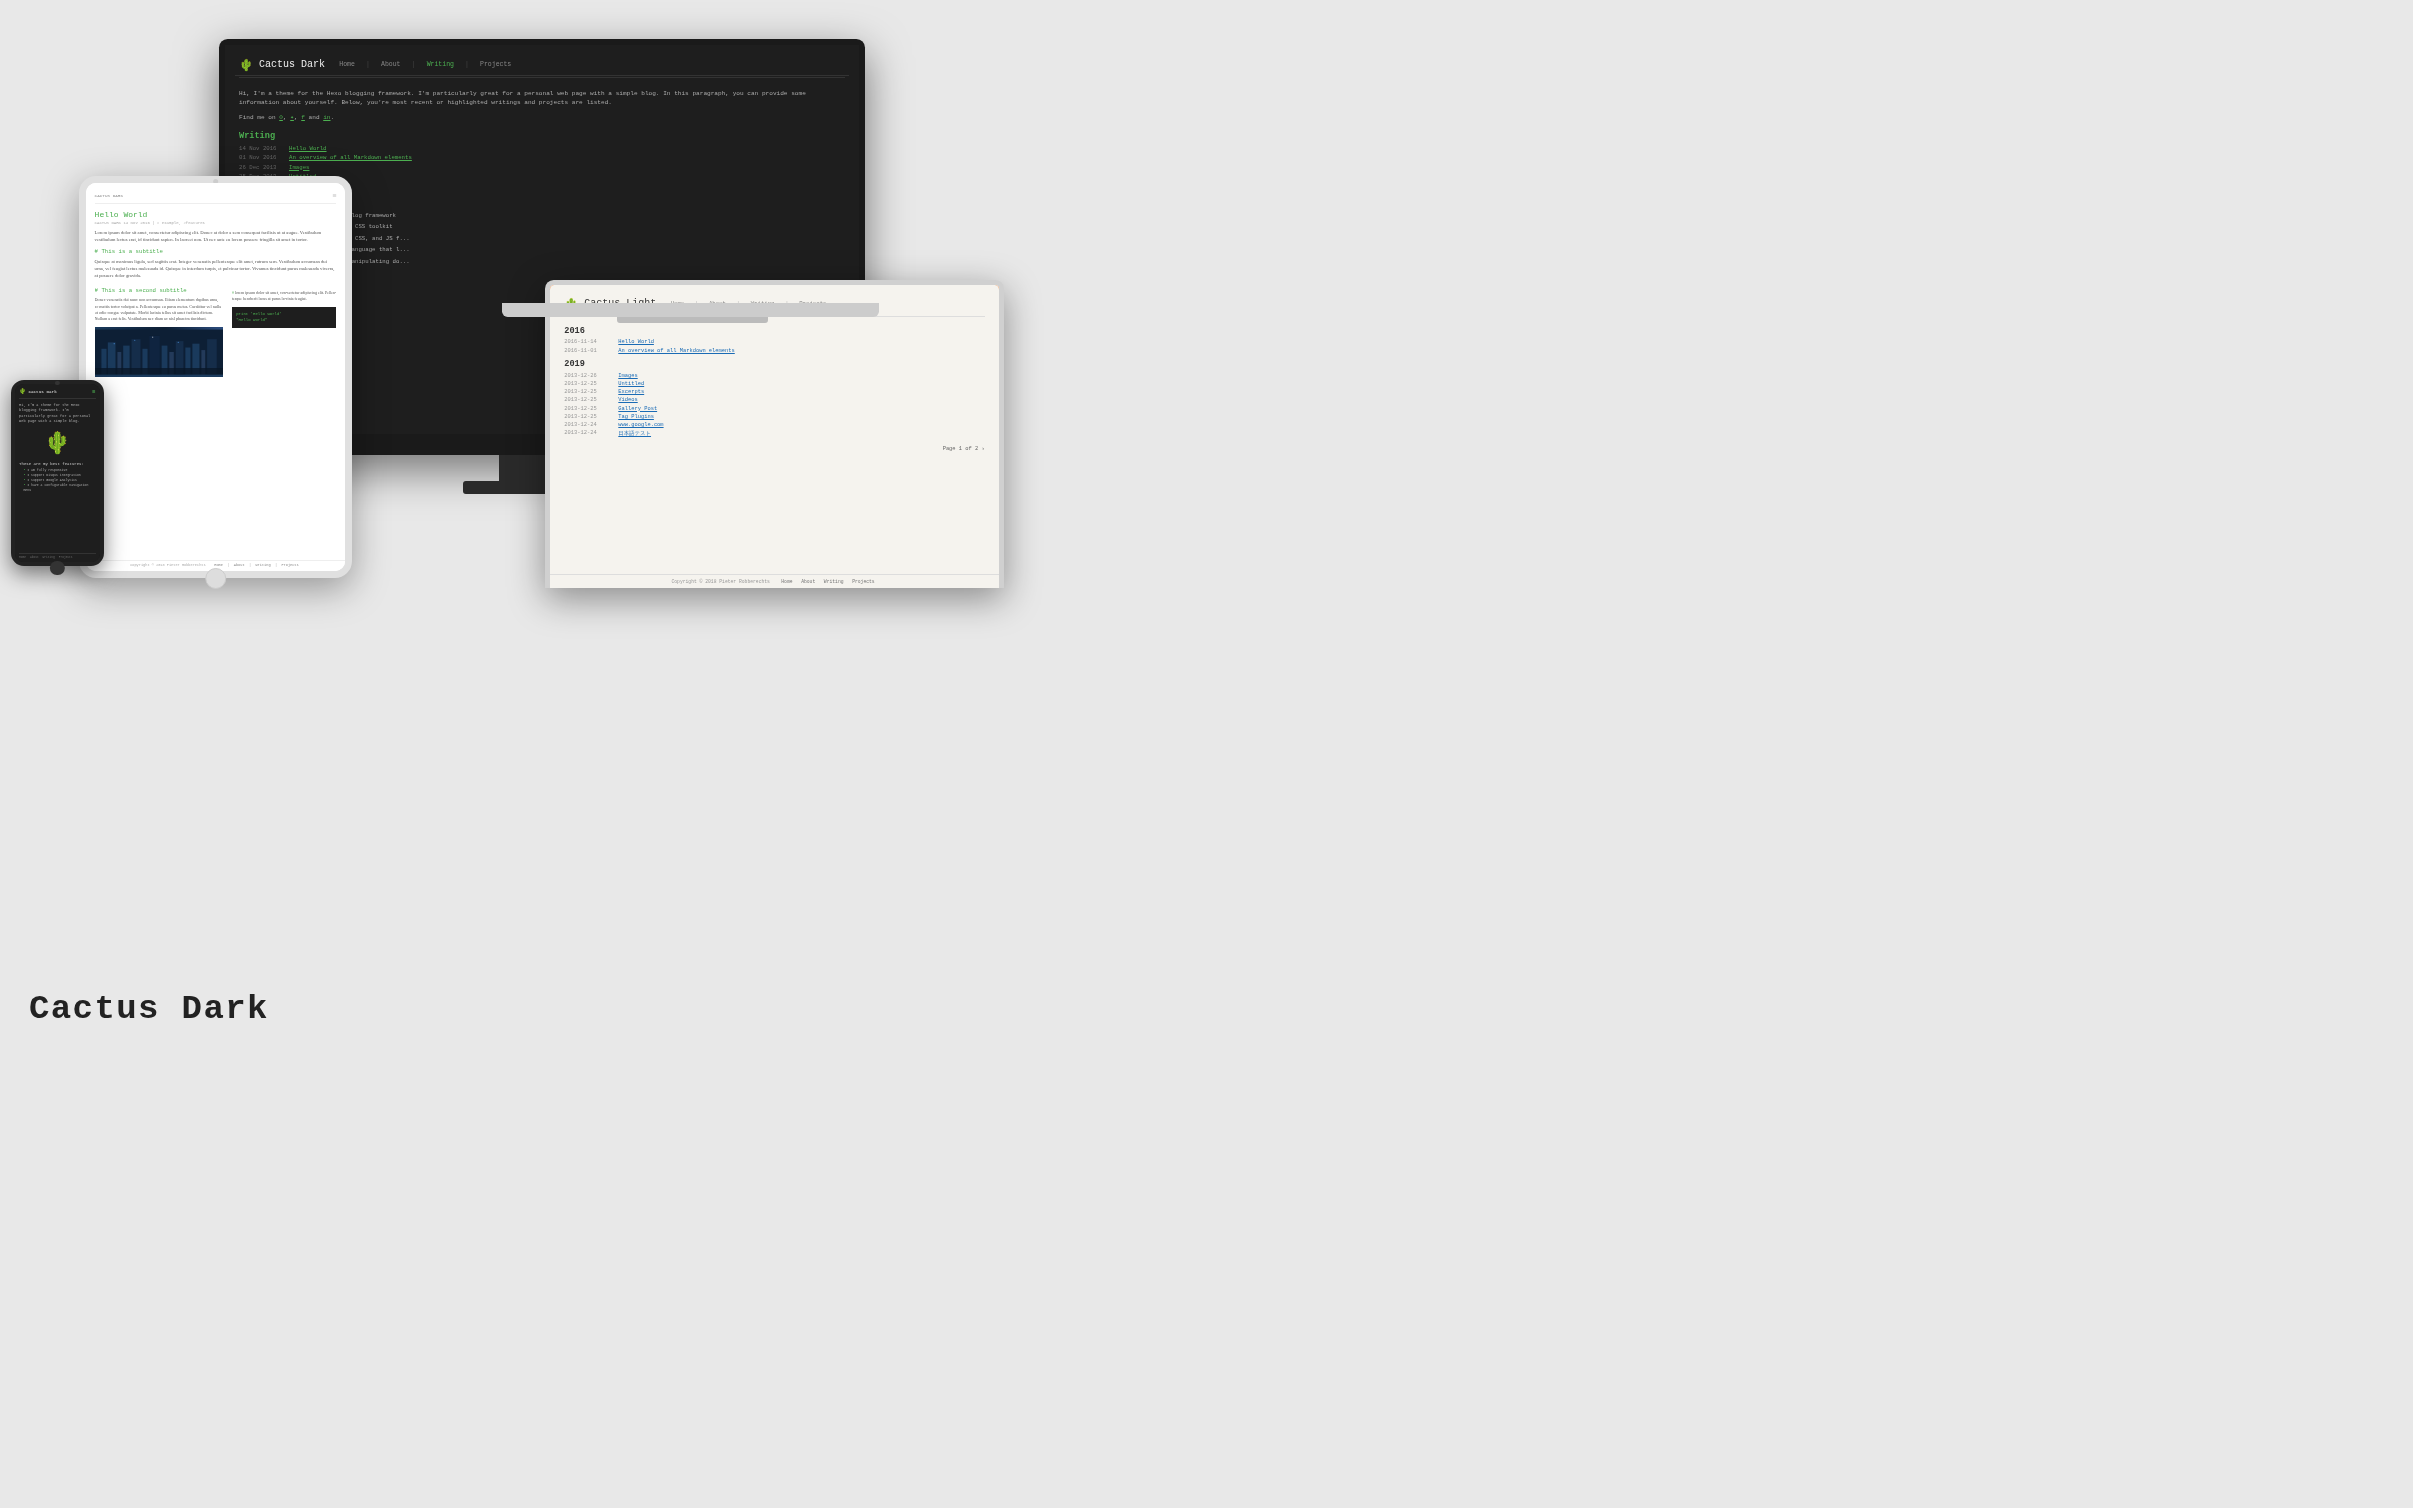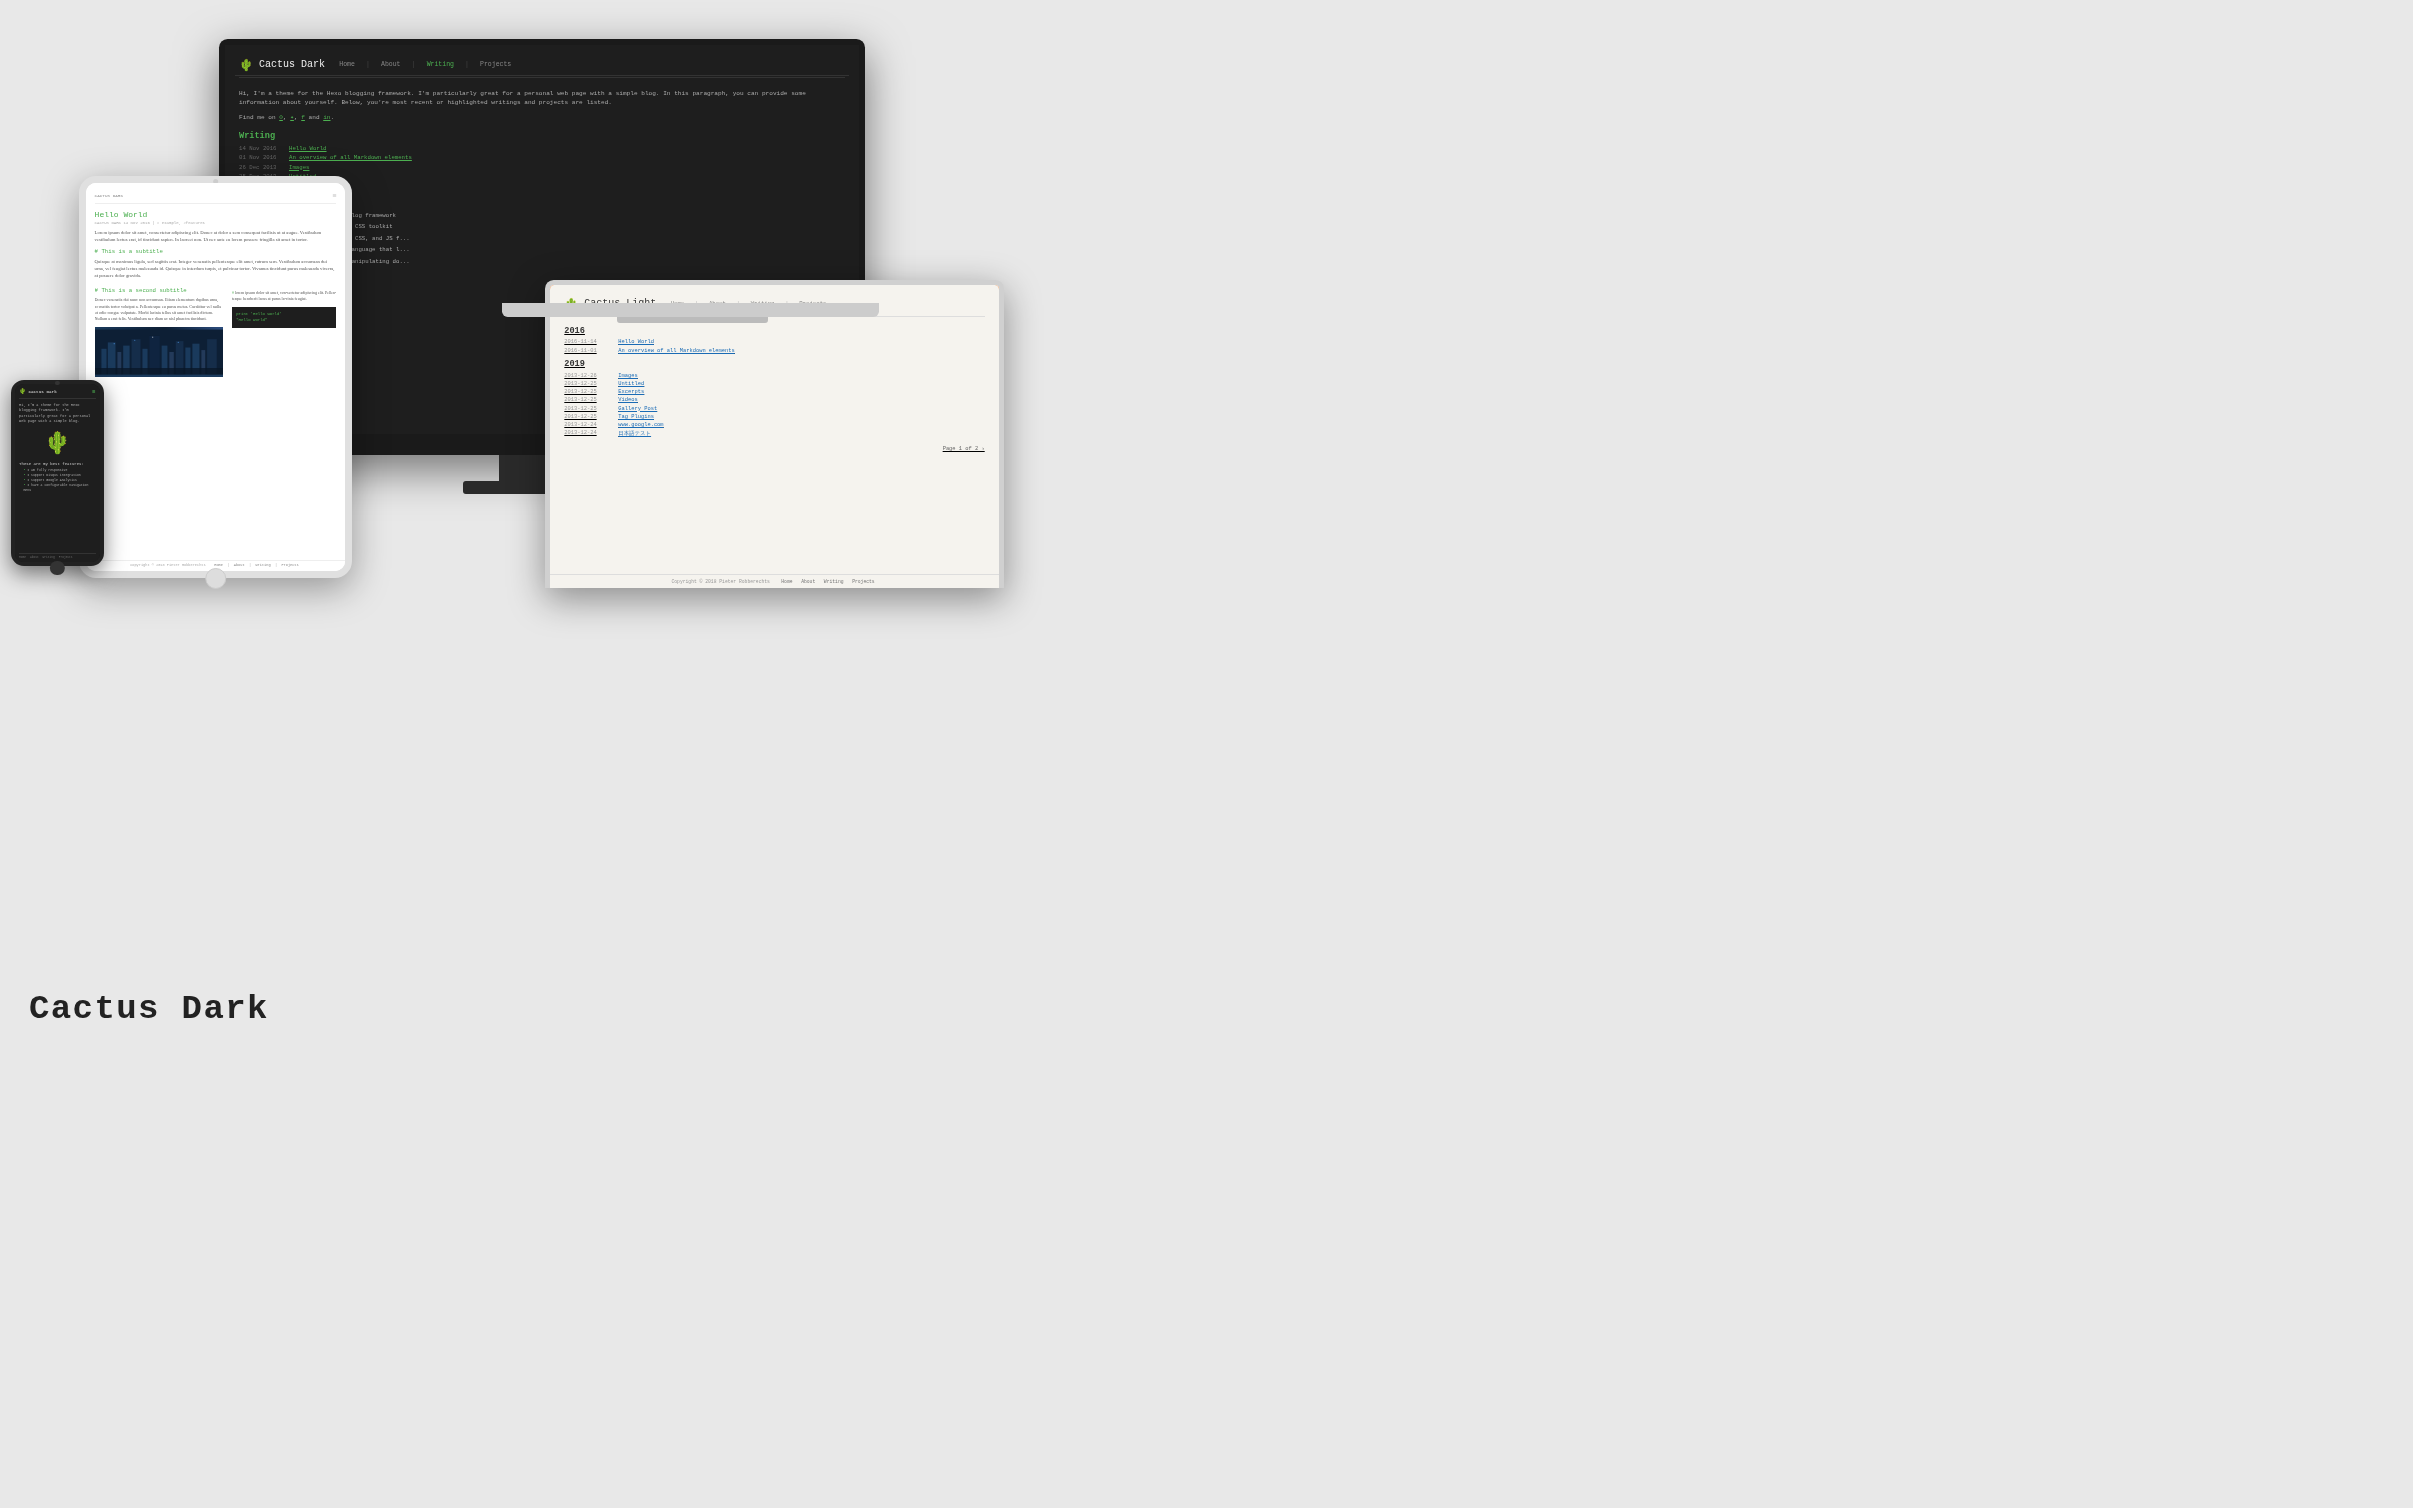--- a/index.html
+++ b/index.html
@@ -380,21 +380,20 @@
       box-shadow: 0 10.8px 36px rgba(0,0,0,0.4);
       border: 5.7px solid #d0d0d0;
       border-bottom: none;
     }
     .laptop-screen {
       width: 100%;
       height: 100%;
       background: #f97316;
       border-radius: 4.3px 4.3px 0 0;
       overflow: hidden;
-      text-decoration: underline;
     }
     .laptop-base {
       position: absolute;
       top: 303px;
       left: 502px;
       width: 377px;
       height: 14.3px;
       background: #ccc;
       border-radius: 0 0 5.7px 5.7px;
     }

